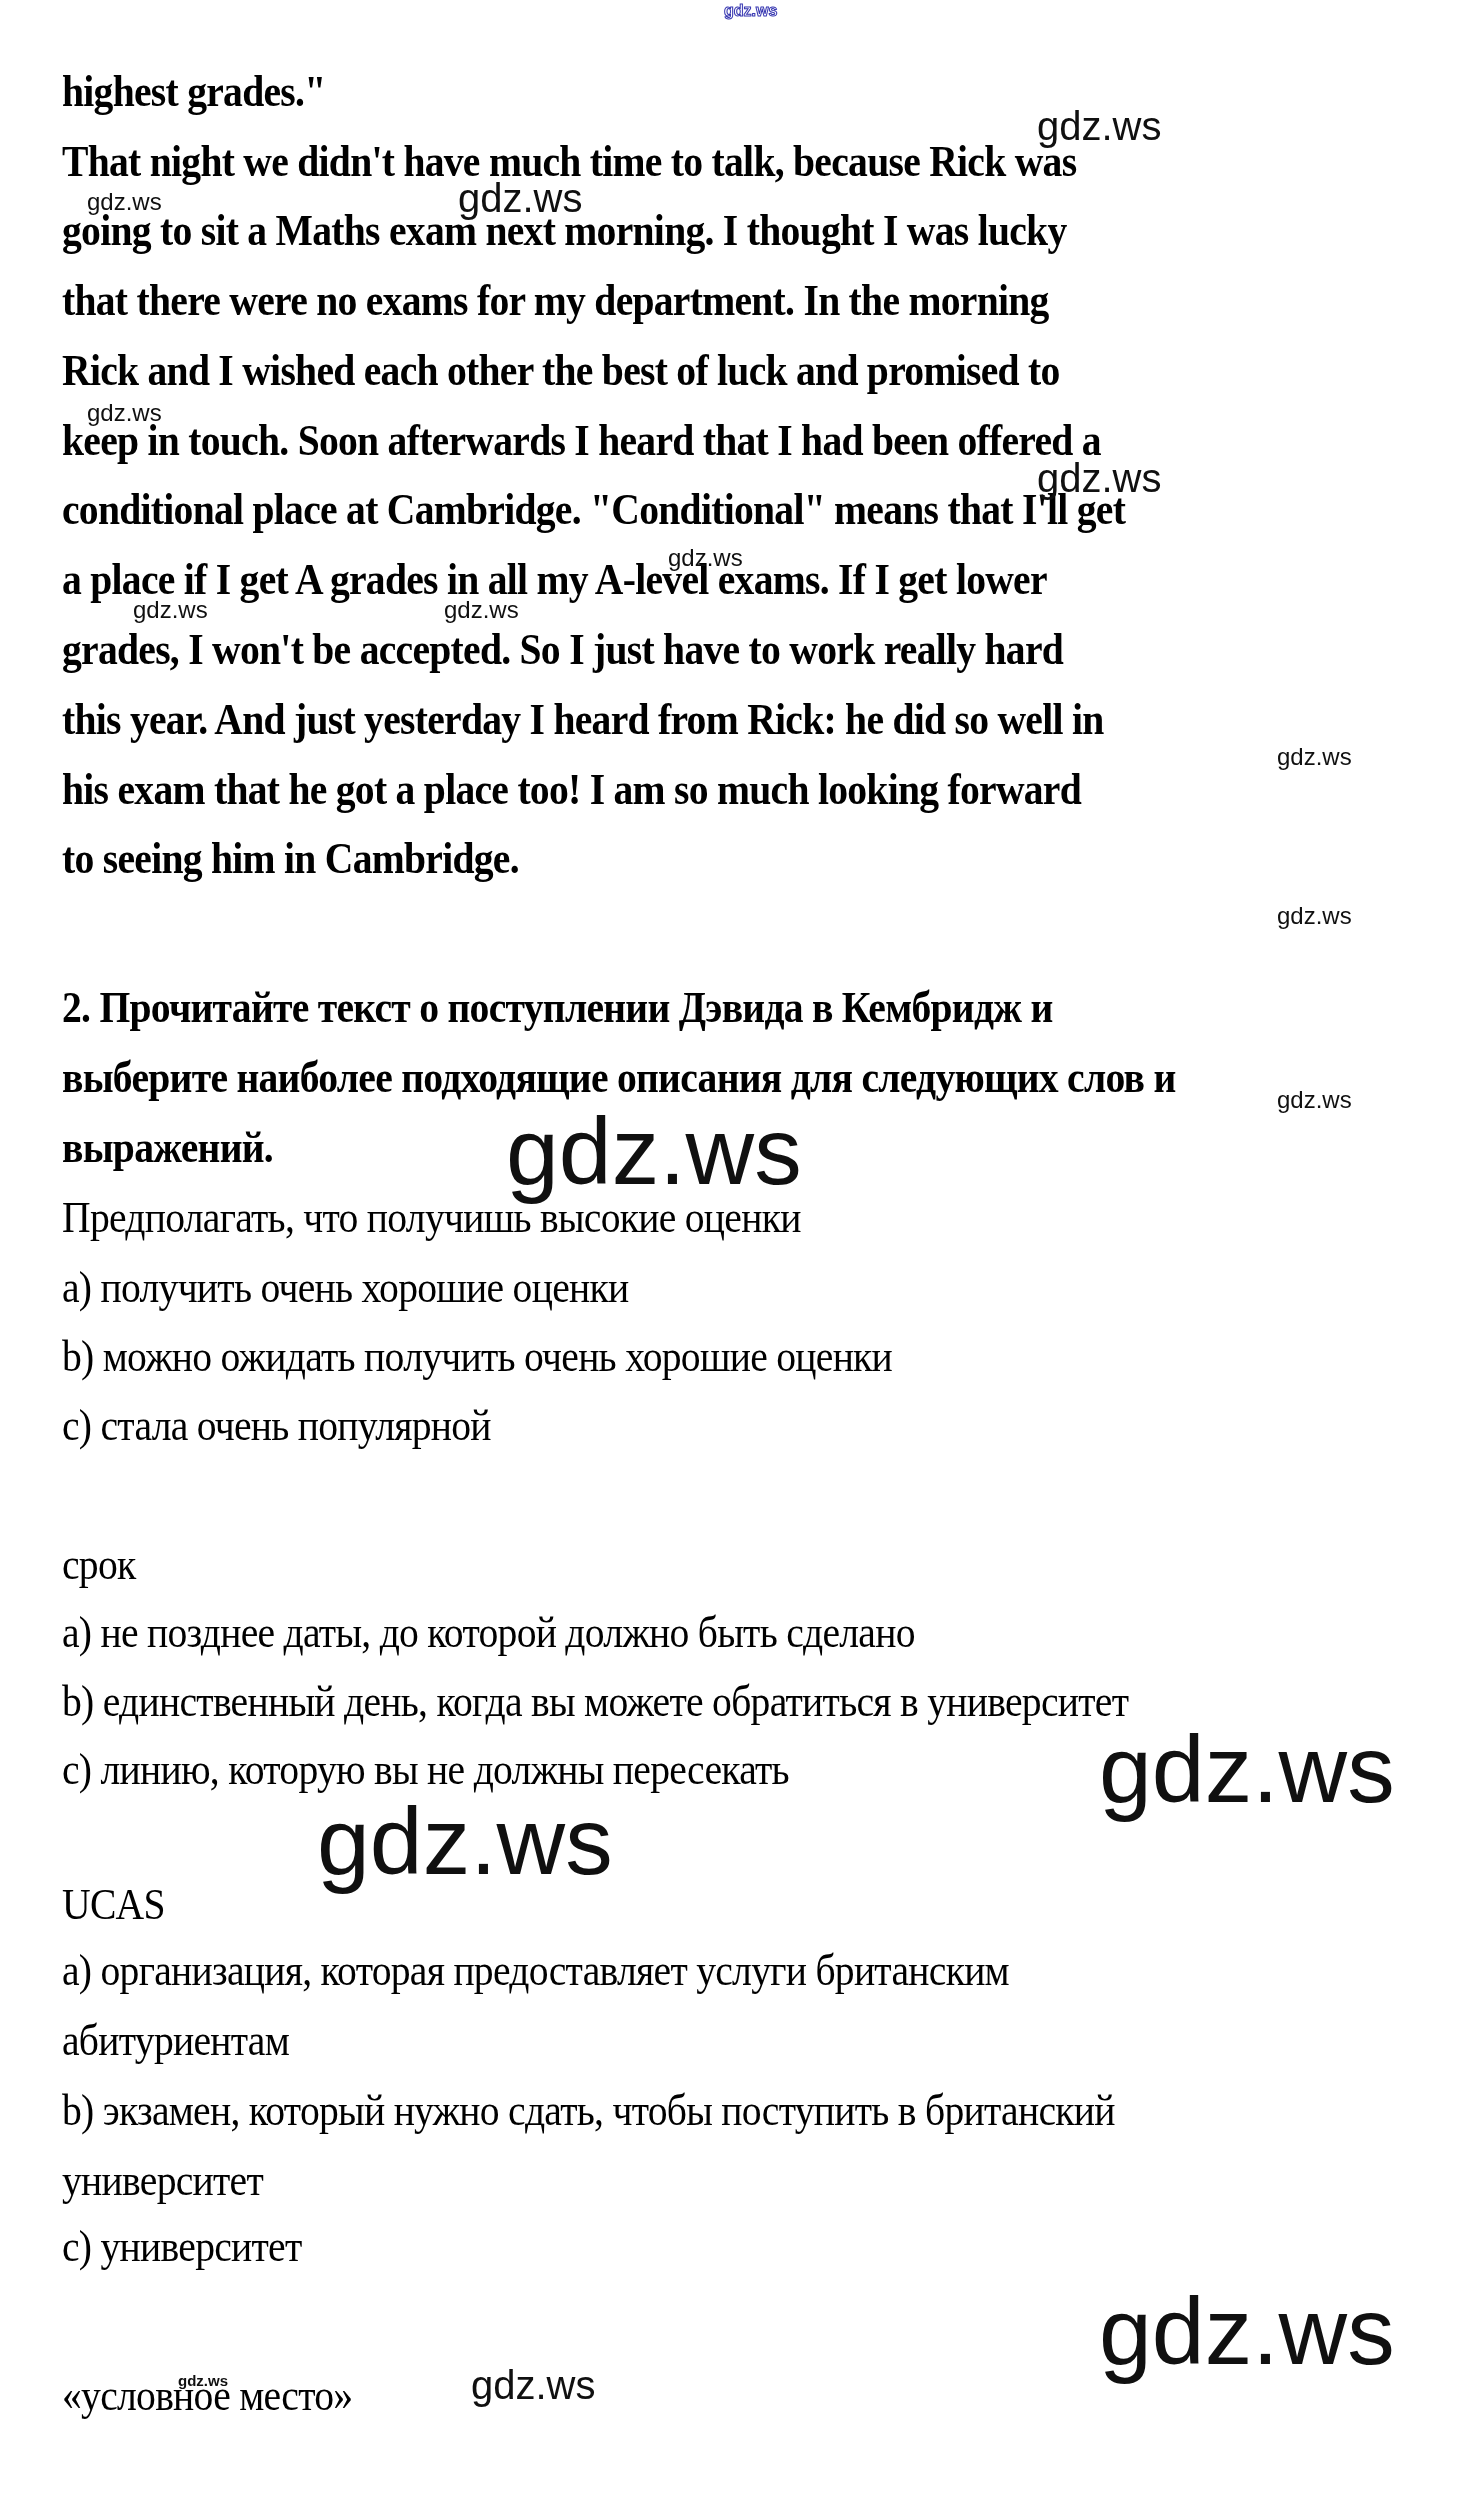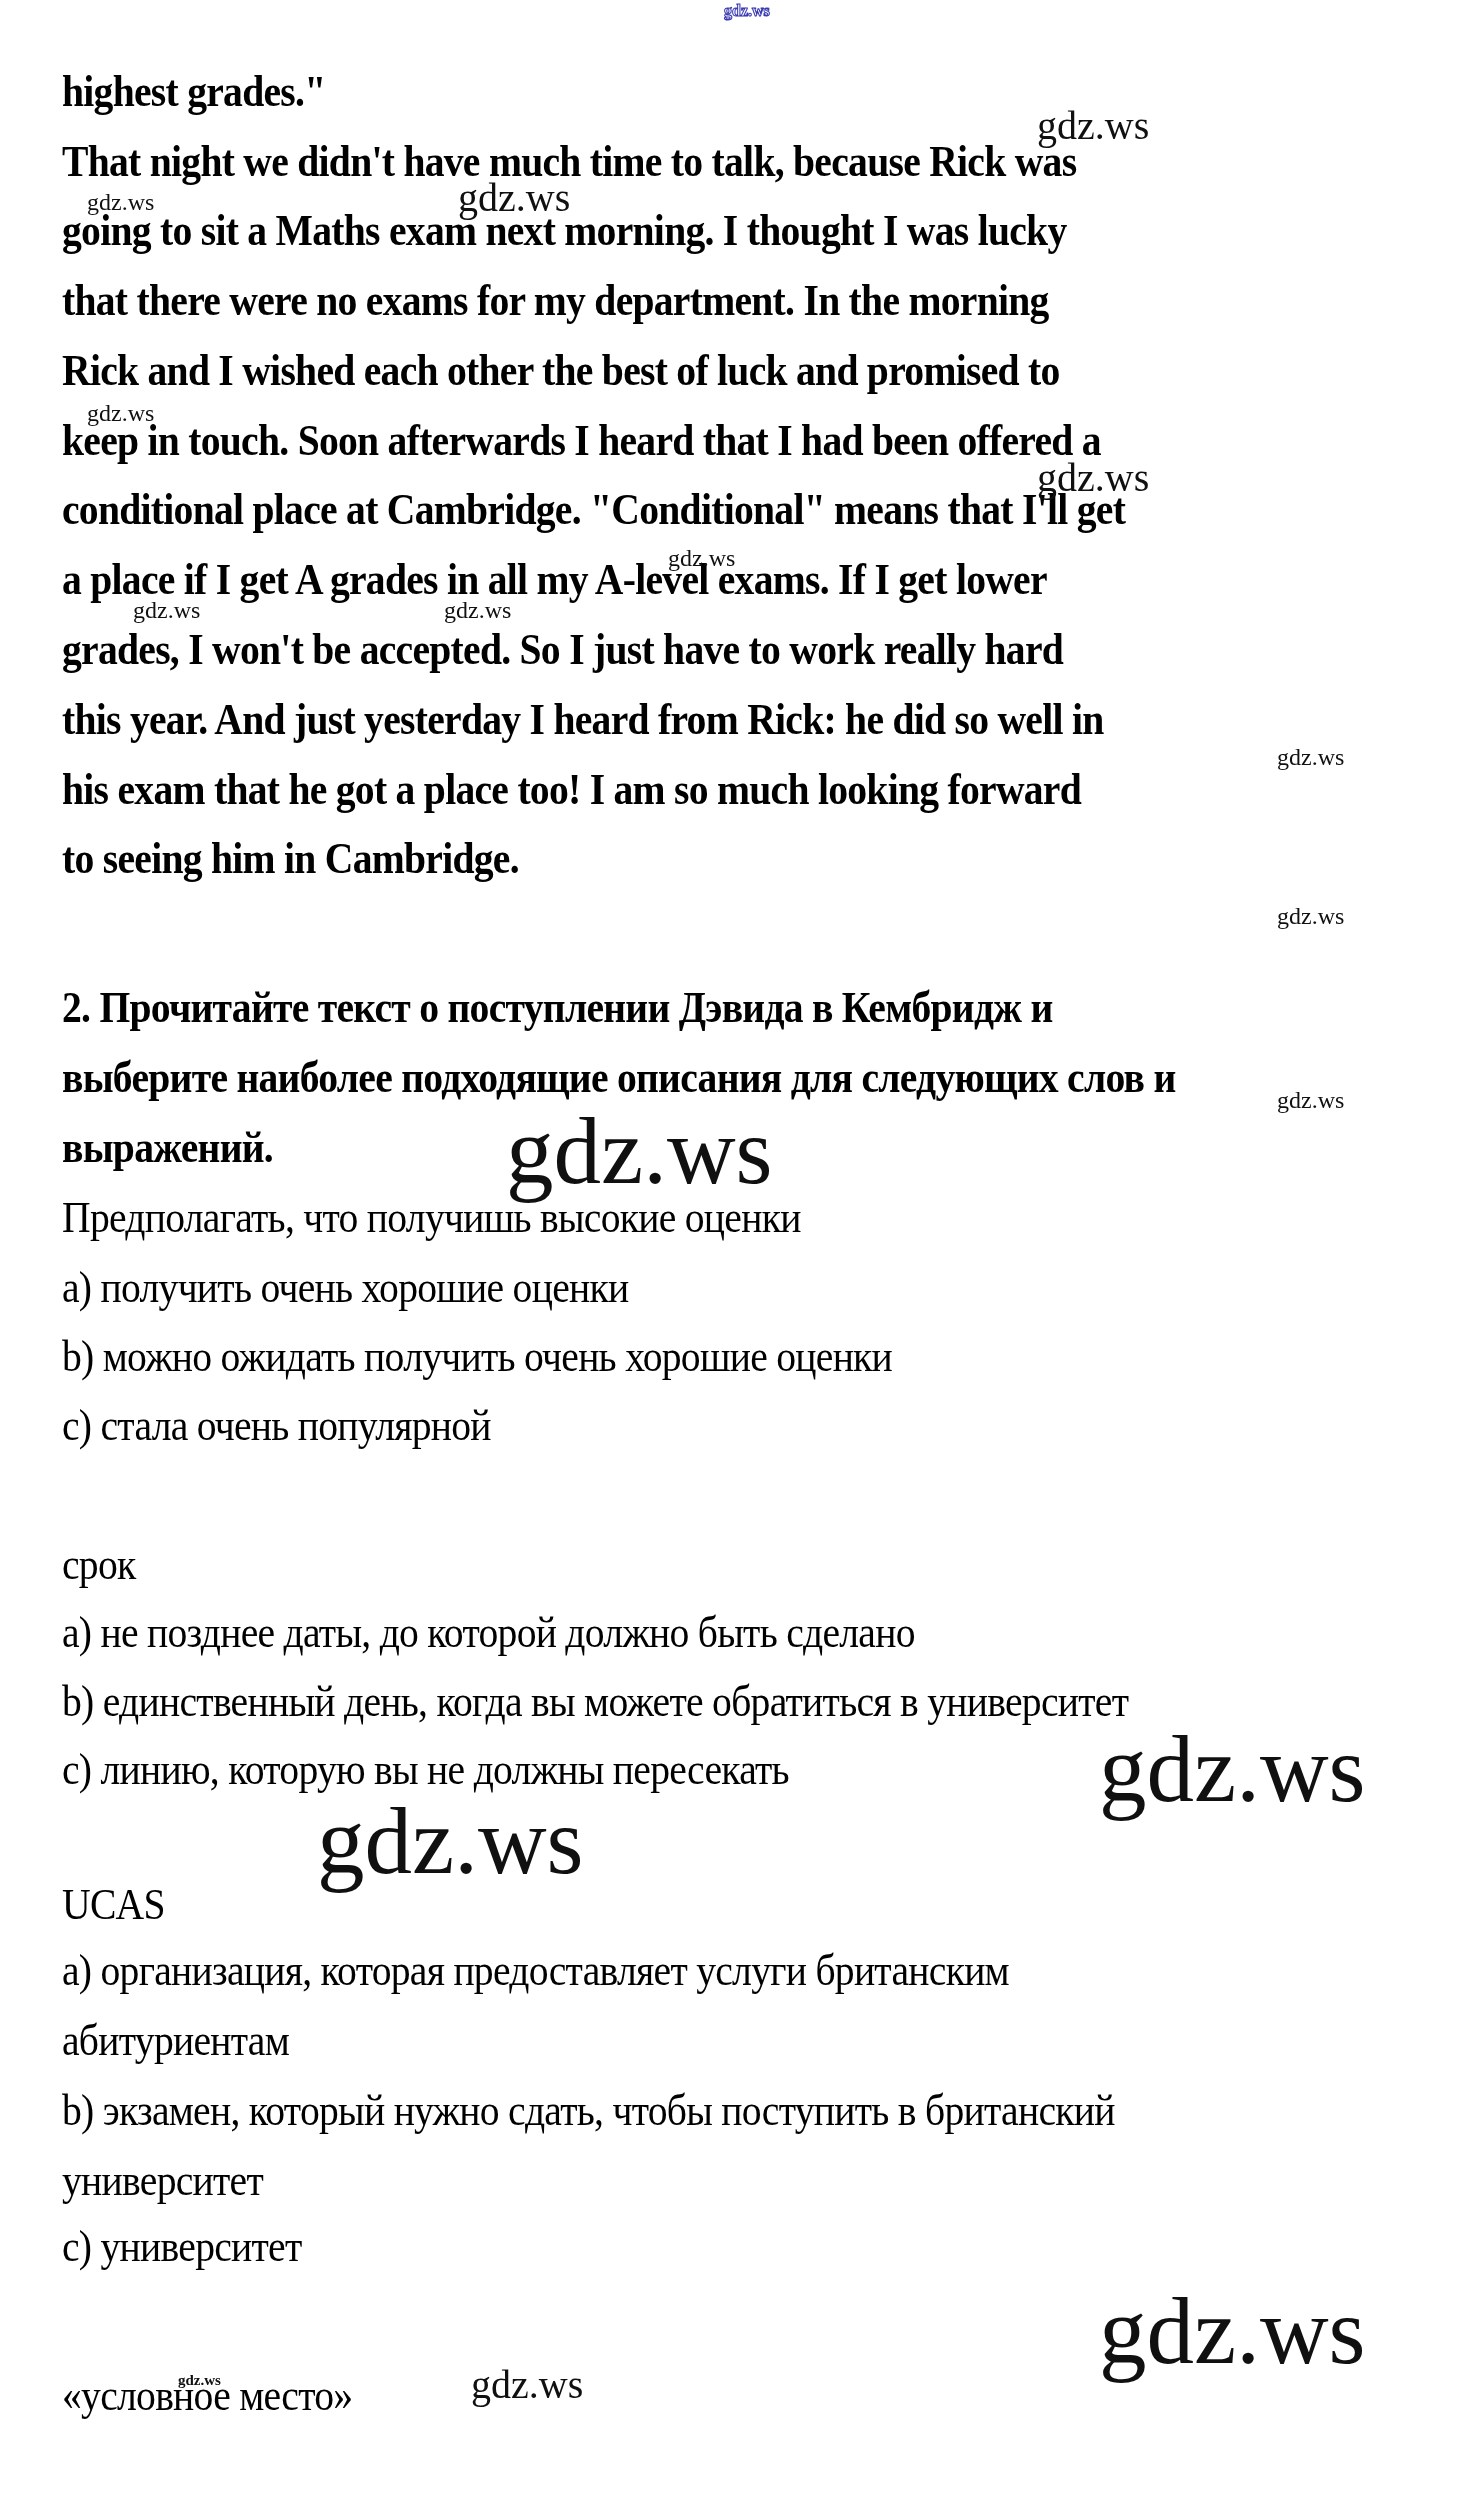--- a/index.html
+++ b/index.html
@@ -24,21 +24,21 @@
     letter-spacing: -0.8px;
     transform: scaleX(0.9);
     transform-origin: 0 50%;
     color: #000;
   }
   .en   { font-weight: bold; }
   .ru   { font-weight: normal; }
   .ru-b { font-weight: bold; }
   .wm {
     position: absolute;
-    font-family: Liberation Serif, serif;
+    font-family: Liberation Sans, sans-serif;
     color: #101010;
     white-space: nowrap;
     line-height: 1.0;
     padding-left: 16px;
   }
   .wm-tiny-outline {
     font-size: 16px;
     font-weight: bold;
     color: #ffffff;
     -webkit-text-stroke: 1px #3a3ab2;

